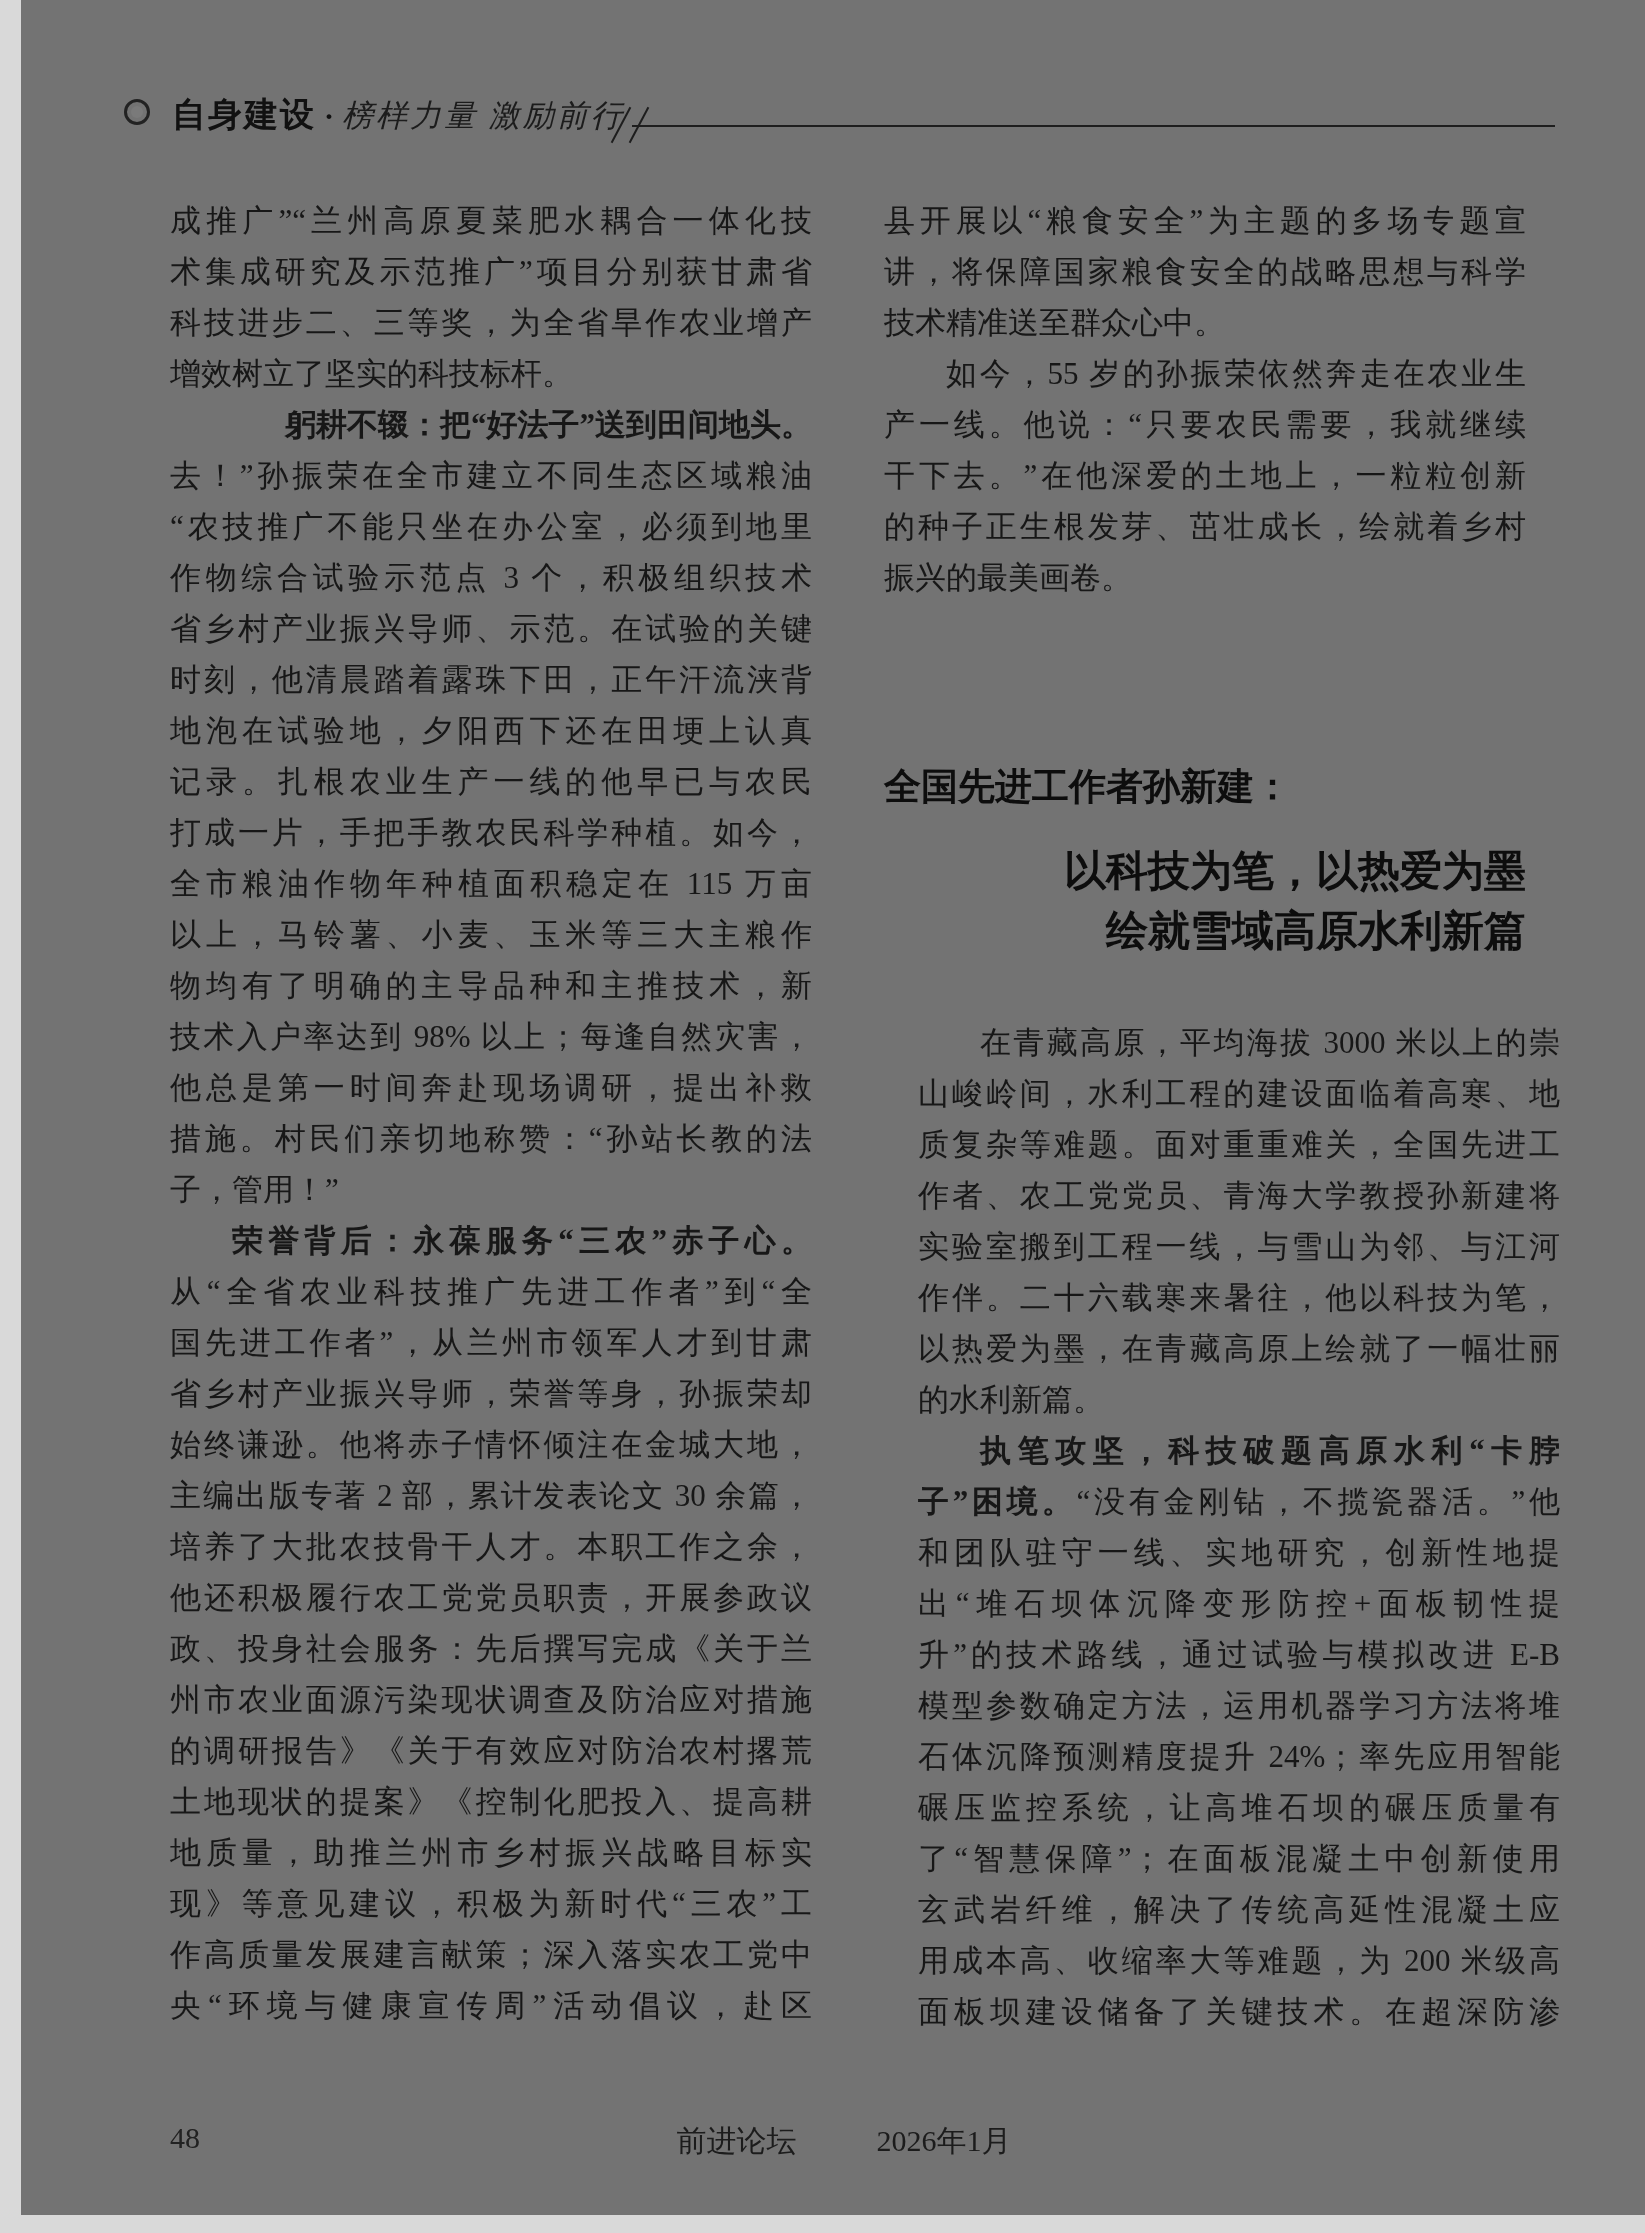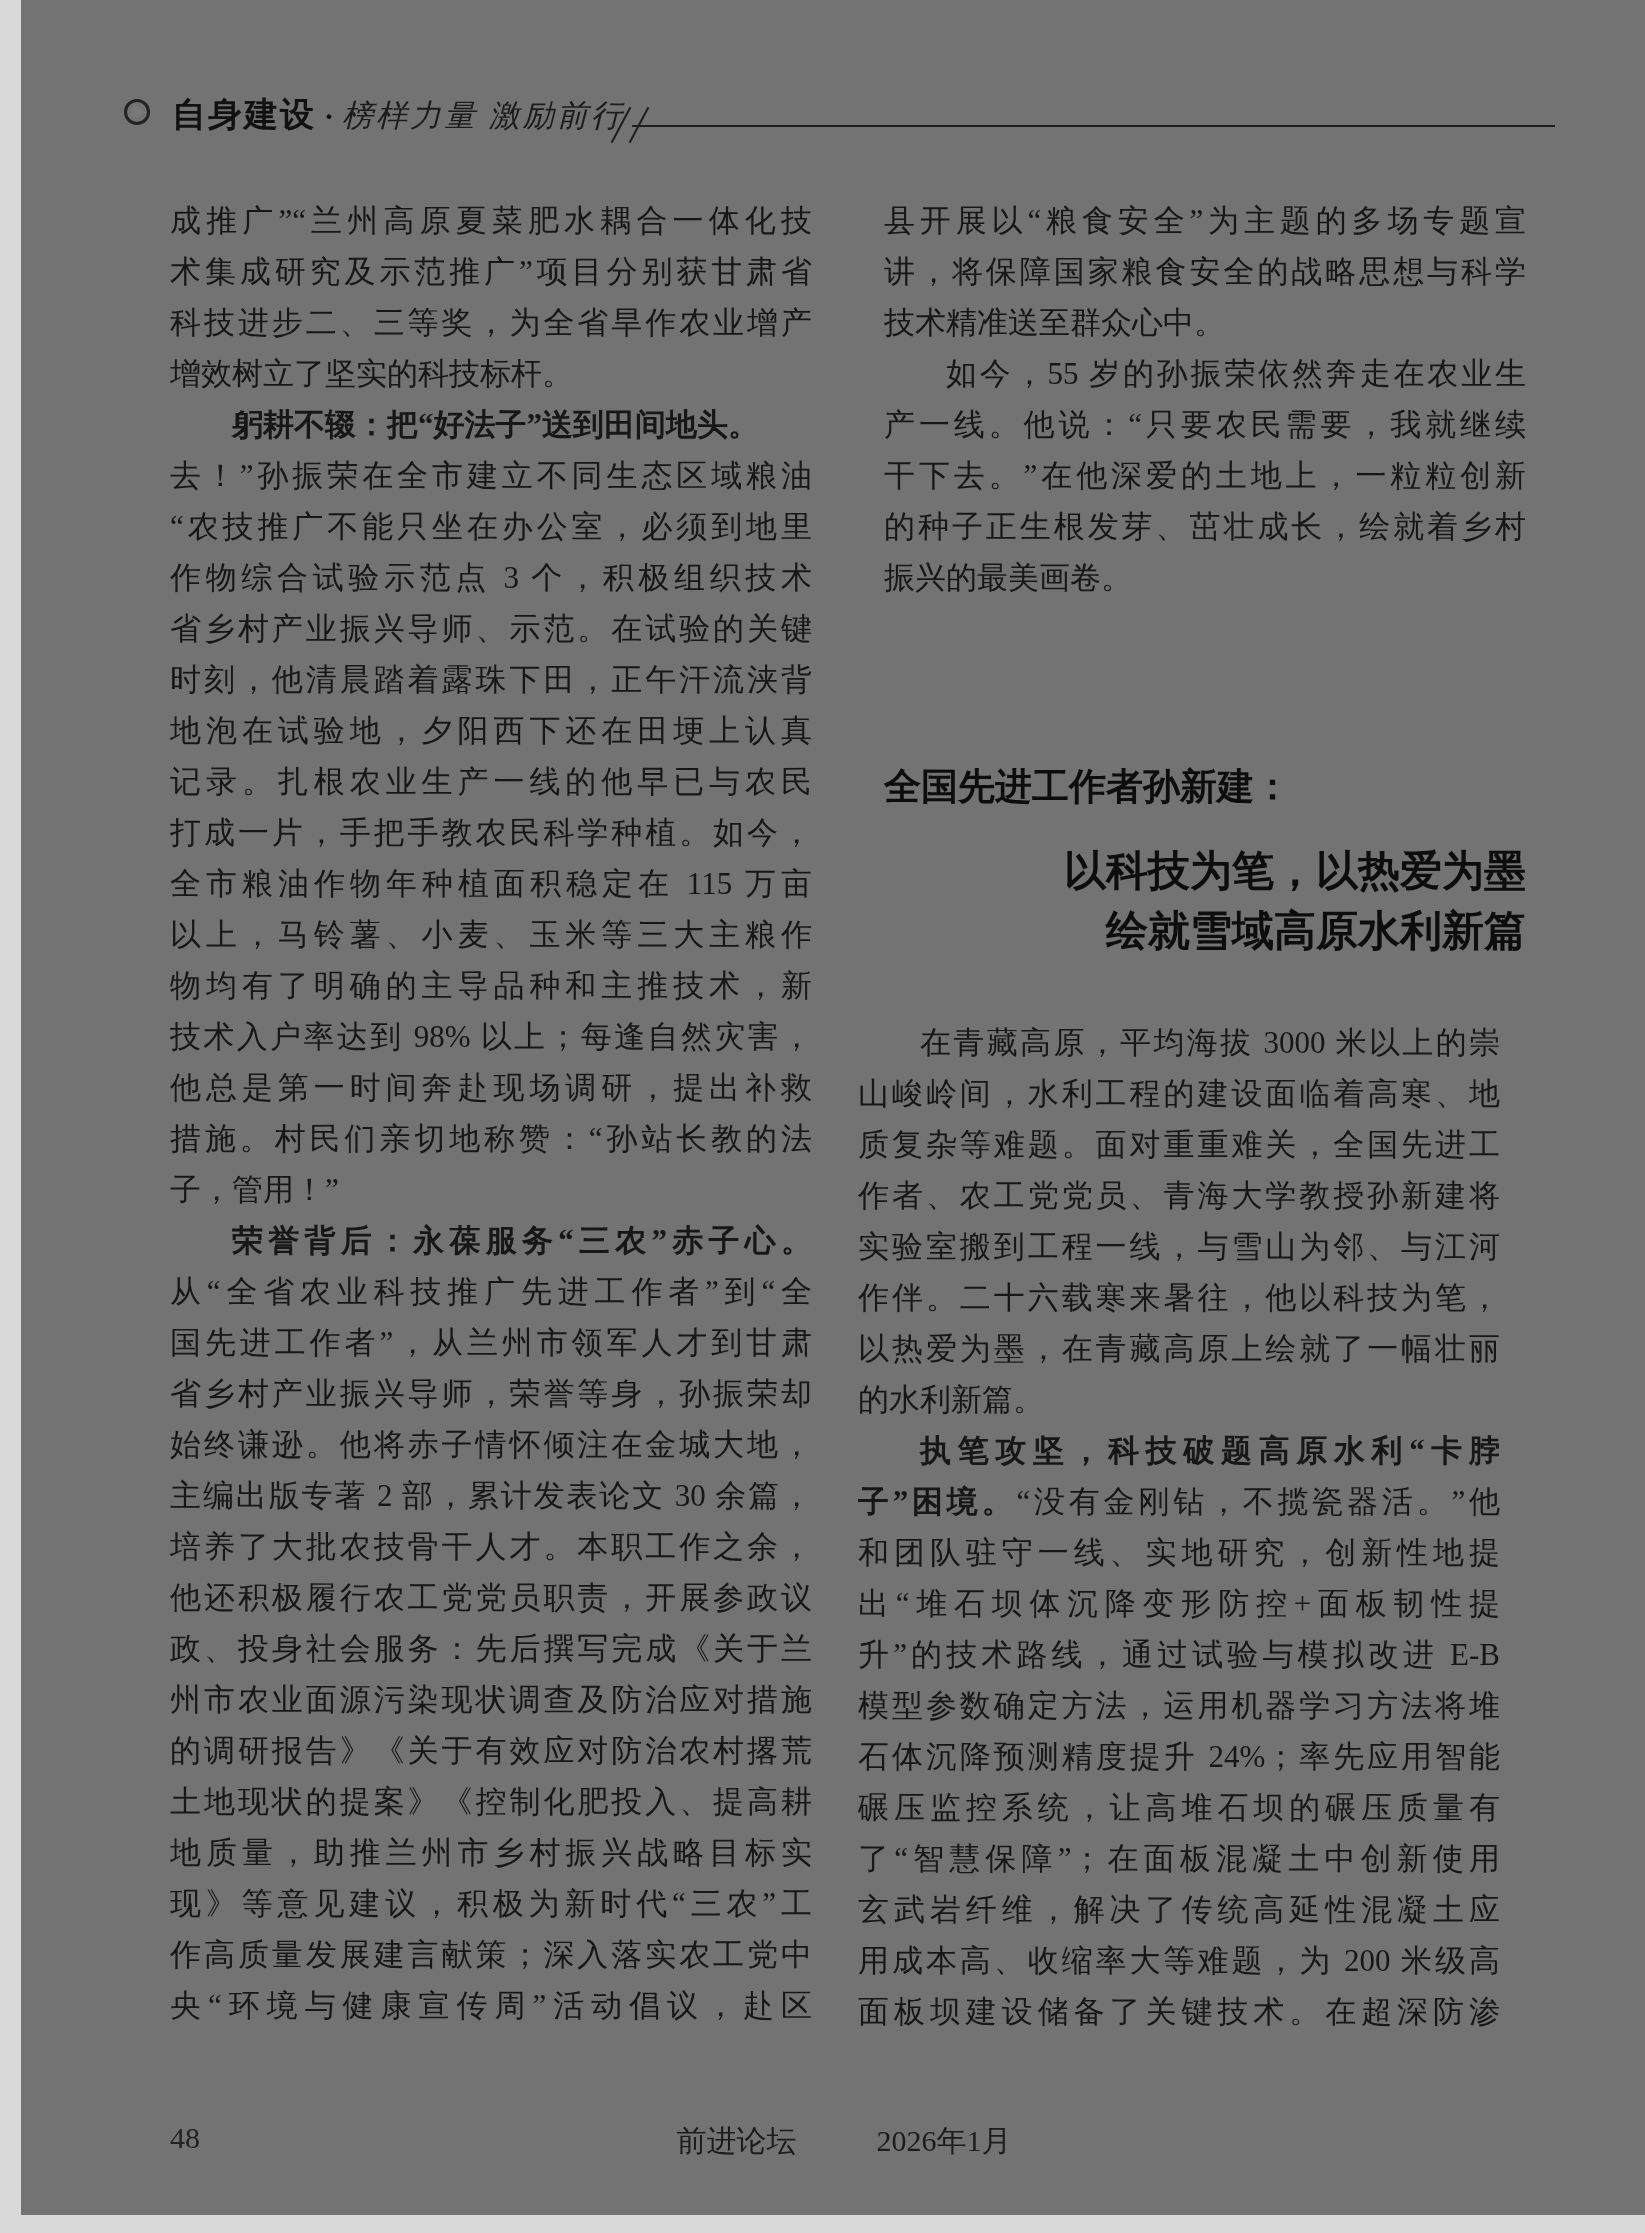--- a/index.html
+++ b/index.html
@@ -41,28 +41,28 @@
   .hdr-slash{
     position:absolute;width:2px;height:40px;background:#1e1e1e;
     transform:rotate(28deg);
   }
   .hdr-slash.s1{left:599px;top:105px;}
   .hdr-slash.s2{left:617px;top:105px;}
   
   .col{position:absolute;width:642px;}
   .col-left{left:149px;top:195px;}
   .col-r1{left:863px;top:195px;}
-  .col-r2{left:837px;top:1017px;}
+  .col-r2{left:897px;top:1017px;}
   .ln{
     height:51px;line-height:51px;
     font-size:31px;white-space:nowrap;
     text-align:left;
   }
   .j{text-align:justify;text-align-last:justify;text-justify:inter-character;}
-  .ind{text-indent:62px;}
+  .ind{text-indent:62px;text-align:right;}
   .b{font-weight:700;}
   
   .kicker{
     position:absolute;left:863px;top:762px;
     font-family:"Liberation Sans","DejaVu Sans",sans-serif;
     font-weight:700;font-size:37px;color:#0d0d0d;
     white-space:nowrap;
   }
   .title{
     position:absolute;left:863px;top:841px;width:642px;

